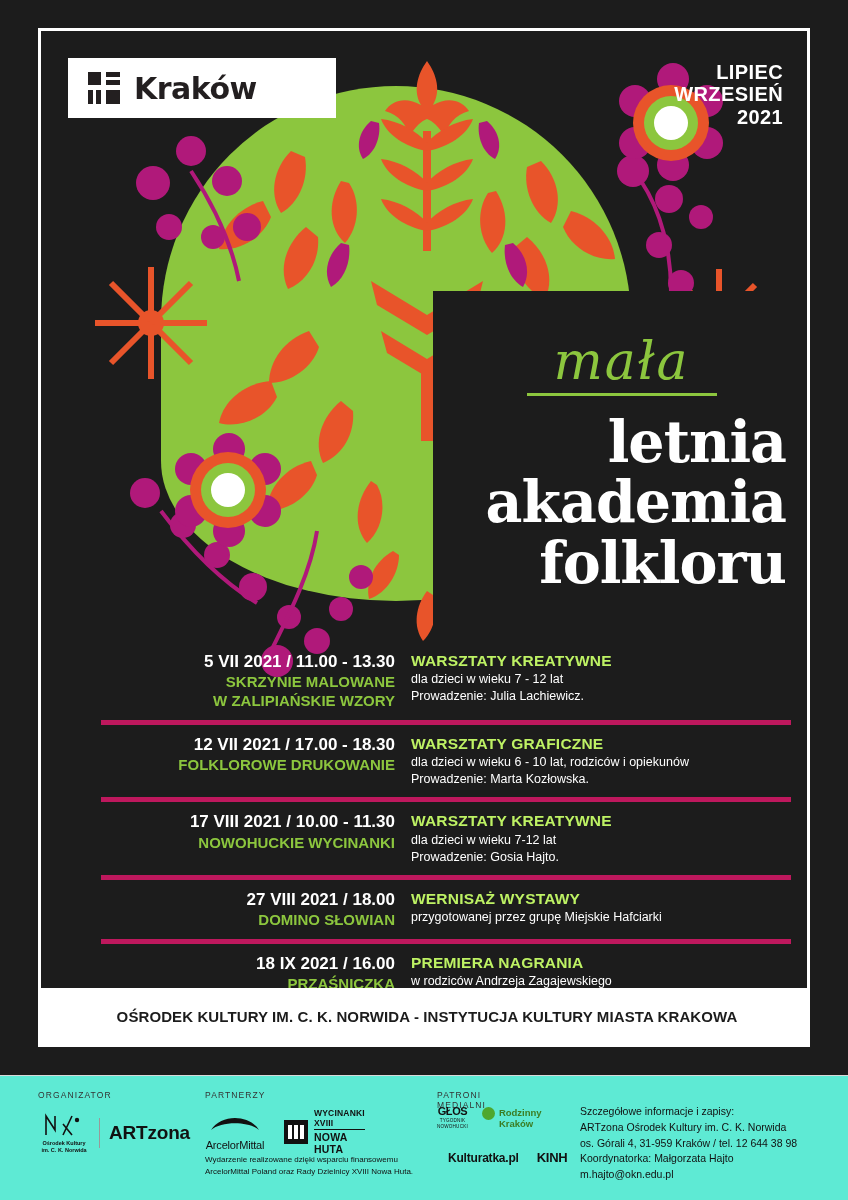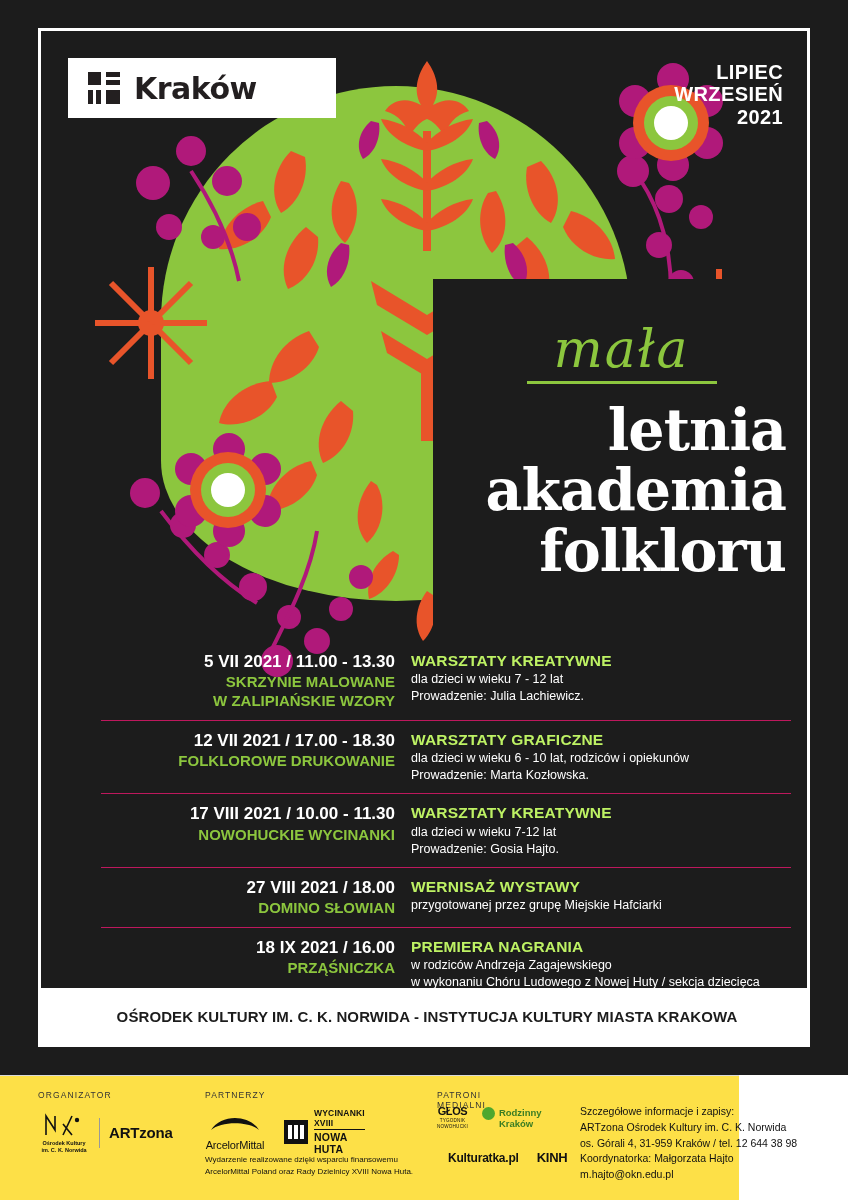--- a/index.html
+++ b/index.html
@@ -108,21 +108,21 @@
     font-size: 20px;
     line-height: 1.12;
     letter-spacing: 0.4px;
     z-index: 12;
   }
 
   
   .title-block {
     position: absolute;
     left: 392px;
-    top: 248px;
+    top: 260px;
     width: 377px;
     background: #1c1c1c;
     z-index: 11;
     padding: 40px 24px 46px 24px;
     box-sizing: border-box;
   }
   .title-mala {
     color: #8cc63e;
     font-size: 52px;
     font-family: "DejaVu Serif", serif;
@@ -153,21 +153,21 @@
     left: 60px;
     top: 620px;
     width: 690px;
     z-index: 11;
   }
   .prog-row {
     display: flex;
     align-items: flex-start;
     padding-bottom: 9px;
     margin-bottom: 9px;
-    border-bottom: 1px solid #be185d;
+    border-bottom: 5px solid #be185d;
   }
   .prog-row:last-child { border-bottom: none; }
   .prog-left {
     width: 310px;
     flex: 0 0 310px;
     text-align: right;
     padding-right: 16px;
     box-sizing: border-box;
   }
   .prog-date {
@@ -216,23 +216,23 @@
     font-weight: bold;
     font-size: 15px;
     letter-spacing: 0.1px;
   }
 
   
   .footer {
     position: absolute;
     left: 0;
     top: 1075px;
-    width: 739px;
+    width: 848px;
     height: 125px;
-    background: #fde047;
+    background: #5eead4;
     border-top: 1px solid #d9d9d9;
   }
   .f-label {
     font-size: 8.5px;
     letter-spacing: 1.1px;
     color: #333;
     position: absolute;
     top: 14px;
   }
   .f-col-org { position: absolute; left: 38px; top: 0; }
@@ -259,21 +259,21 @@
     color: #111;
     margin-top: 2px;
   }
   .org-div {
     width: 1px;
     height: 30px;
     background: #999;
     margin: 0 9px;
   }
   .org-artzona {
-    font-size: 15px;
+    font-size: 19px;
     font-weight: bold;
     color: #111;
     letter-spacing: -0.2px;
   }
 
   .part-row {
     position: absolute;
     top: 32px;
     left: 0;
     display: flex;

